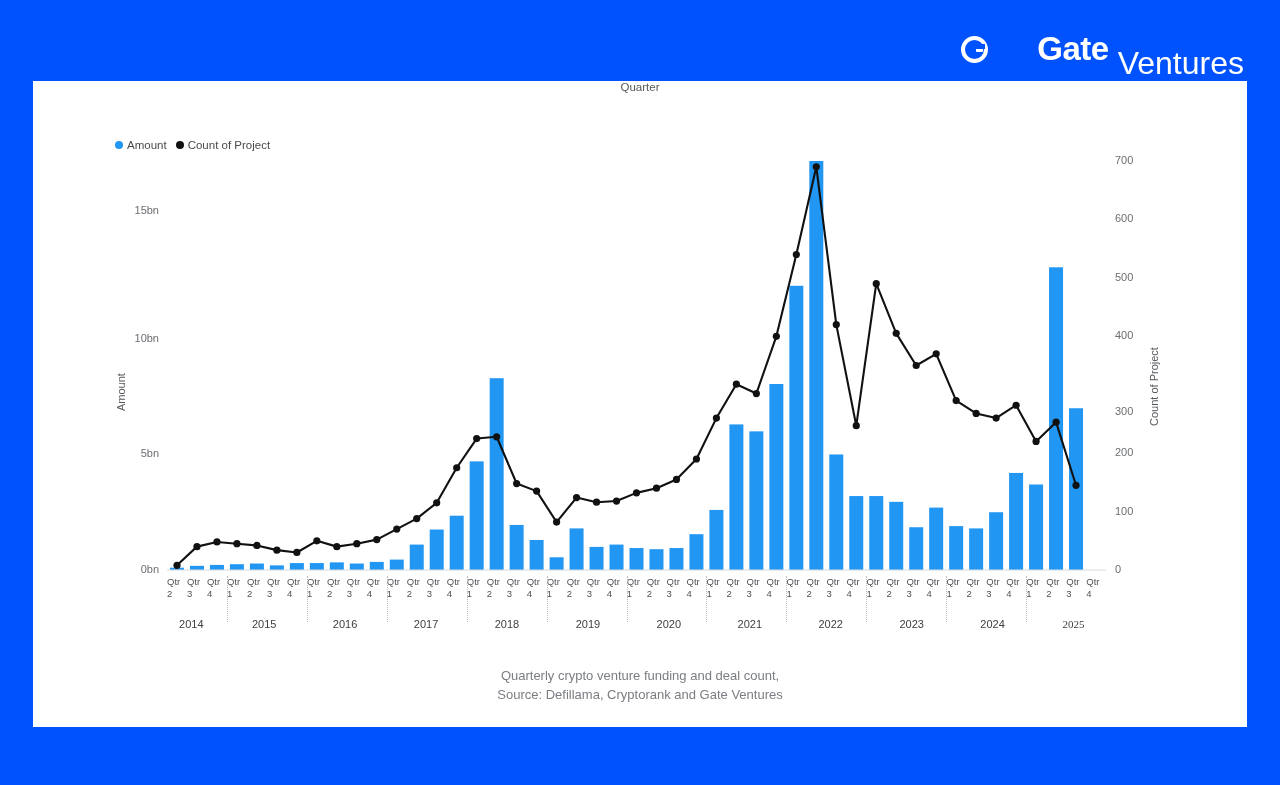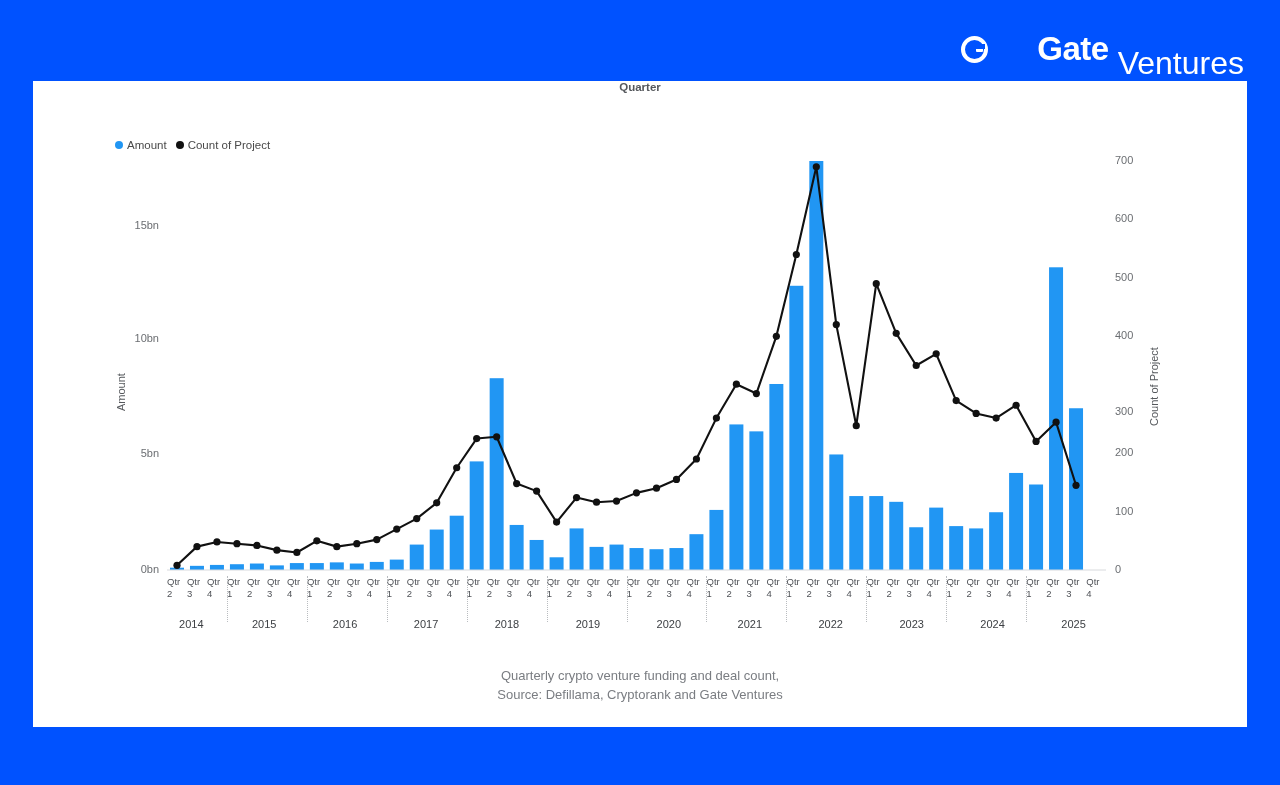--- a/index.html
+++ b/index.html
@@ -71,21 +71,21 @@
     transform:rotate(-90deg);transform-origin:left top;
     white-space:nowrap;
   }
   #y-right-title{
     left:1115px;top:345px;
     transform:rotate(-90deg);transform-origin:left top;
     white-space:nowrap;
   }
   #x-title{
     left:0;top:551px;width:1214px;text-align:center;
-    font-size:11.5px;color:#55585c;font-weight:bold;
+    font-size:11.5px;color:#55585c;
   }
 
   
   .ytick{
     position:absolute;font-size:11px;color:#6b6e72;
     text-align:right;width:40px;
   }
   .ytick.right{text-align:left;width:40px;}
 
   
@@ -138,21 +138,21 @@
   </div>
 
   <div class="axis-title" id="y-left-title">Amount</div>
   <div class="axis-title" id="y-right-title">Count of Project</div>
   <div id="x-title">Quarter</div>
 
   <div id="yticks-left">
       <div class="ytick" style="left: 86px; top: 482px;">0bn</div>
       <div class="ytick" style="left: 86px; top: 366.463px;">5bn</div>
       <div class="ytick" style="left: 86px; top: 250.927px;">10bn</div>
-      <div class="ytick" style="left: 86px; top: 138px; text-align: right;">15bn</div>
+      <div class="ytick" style="left: 86px; top: 123px; text-align: right;">15bn</div>
     </div>
   <div id="yticks-right">
       <div class="ytick right" style="left: 1082px; top: 482px;">0</div>
       <div class="ytick right" style="left: 1082px; top: 423.571px;">100</div>
       <div class="ytick right" style="left: 1082px; top: 365.143px;">200</div>
       <div class="ytick right" style="left: 1082px; top: 324px;">300</div>
       <div class="ytick right" style="left: 1082px; top: 248.286px;">400</div>
       <div class="ytick right" style="left: 1082px; top: 189.857px;">500</div>
       <div class="ytick right" style="left: 1082px; top: 131.429px;">600</div>
       <div class="ytick right" style="left: 1082px; top: 73px;">700</div>
@@ -452,21 +452,21 @@
       <div class="g" style="width: 79.9149px;">2015</div>
       <div class="g" style="width: 79.9149px;">2016</div>
       <div class="g" style="width: 79.9149px;">2017</div>
       <div class="g" style="width: 79.9149px;">2018</div>
       <div class="g" style="width: 79.9149px;">2019</div>
       <div class="g" style="width: 79.9149px;">2020</div>
       <div class="g" style="width: 79.9149px;">2021</div>
       <div class="g" style="width: 79.9149px;">2022</div>
       <div class="g" style="width: 79.9149px;">2023</div>
       <div class="g" style="width: 79.9149px;">2024</div>
-      <div class="g" style="width: 79.9149px;">2025</div>
+      <div class="g" style="width: 79.9149px; font-family: Liberation Serif, serif;">2025</div>
     </div>
 
   <div id="caption">
     <div>Quarterly crypto venture funding and deal count,</div>
     <div>Source: Defillama, Cryptorank and Gate Ventures</div>
   </div>
 <div class="sep" style="left: 193.936px;"></div>
     <div class="sep" style="left: 273.851px;"></div>
     <div class="sep" style="left: 353.766px;"></div>
     <div class="sep" style="left: 433.681px;"></div>

